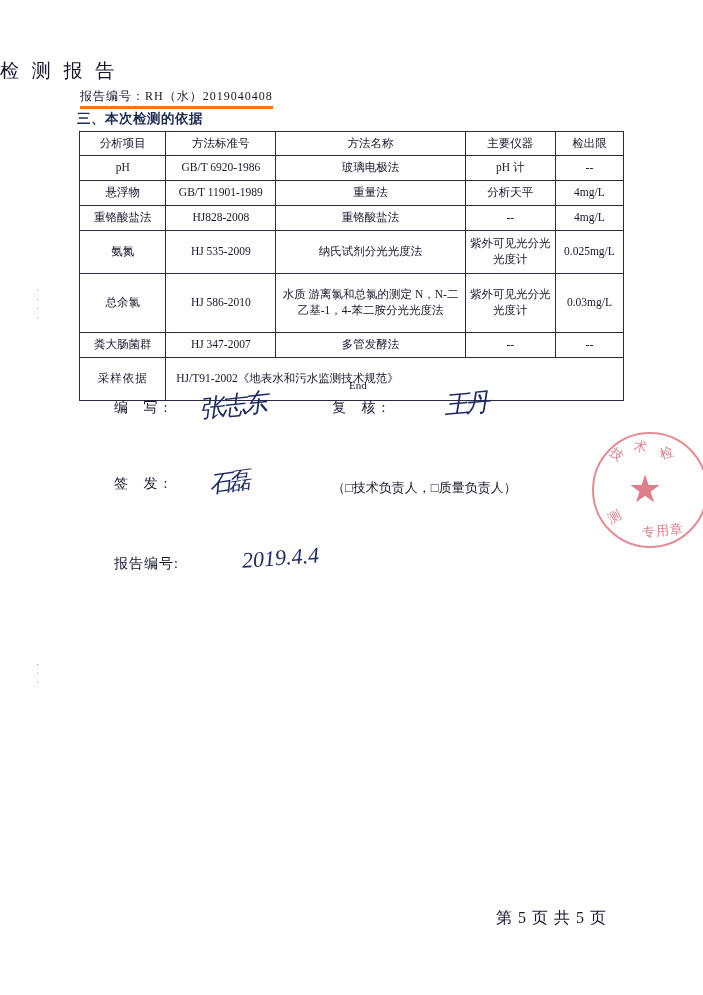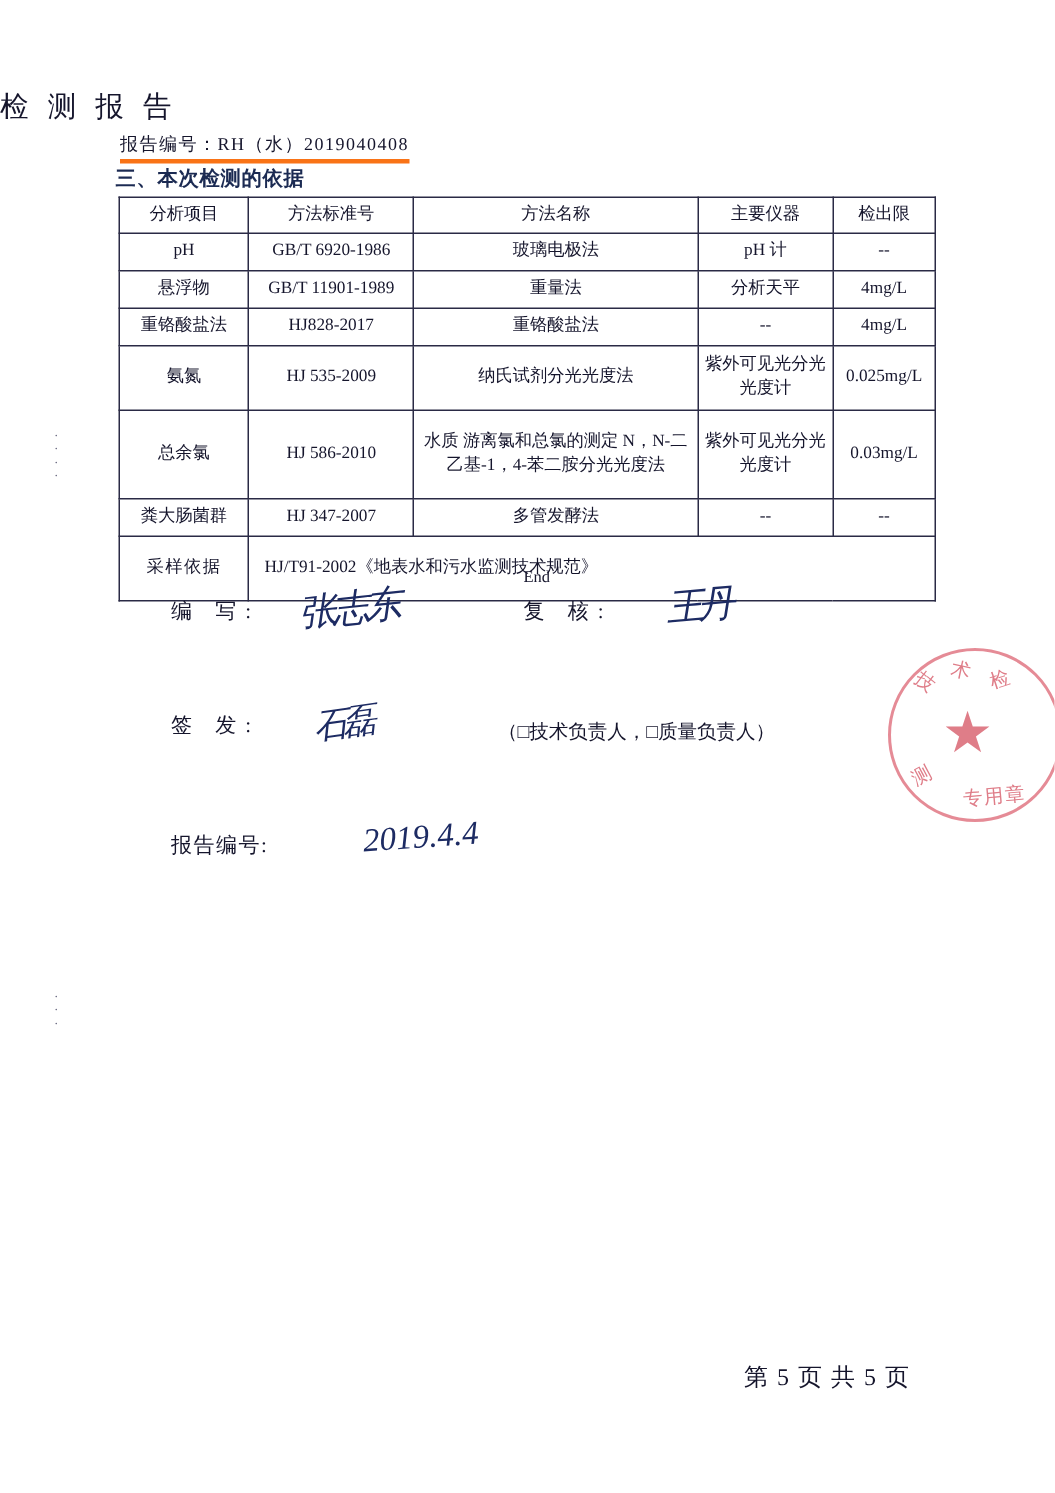--- a/index.html
+++ b/index.html
@@ -103,21 +103,21 @@
     position: relative;
     height: 38px;
   }
   .lbl {
     letter-spacing: 6px;
   }
   .lbl2 {
     letter-spacing: 2px;
   }
   .sig-write-label { position: absolute; left: 0; top: 4px; }
-  .sig-review-label { position: absolute; left: 235px; top: 4px; }
+  .sig-review-label { position: absolute; left: 218px; top: 4px; }
   .sig-issue-label { position: absolute; left: 0; top: 42px; }
   .sig-note { position: absolute; left: 218px; top: 46px; font-size: 13px; }
   .sig-date-label { position: absolute; left: 0; top: 84px; letter-spacing: 1px; }
 
   
   .hand {
     position: absolute;
     font-family: "Liberation Serif", serif;
     color: #1d2b63;
   }
@@ -211,21 +211,21 @@
     </tr>
     <tr class="r-normal">
       <td>悬浮物</td>
       <td>GB/T 11901-1989</td>
       <td>重量法</td>
       <td>分析天平</td>
       <td>4mg/L</td>
     </tr>
     <tr class="r-normal">
       <td>重铬酸盐法</td>
-      <td>HJ828-2017</td>
+      <td>HJ828-2008</td>
       <td>重铬酸盐法</td>
       <td>--</td>
       <td>4mg/L</td>
     </tr>
     <tr class="r-tall">
       <td>氨氮</td>
       <td>HJ 535-2009</td>
       <td>纳氏试剂分光光度法</td>
       <td>紫外可见光分光光度计</td>
       <td>0.025mg/L</td>

